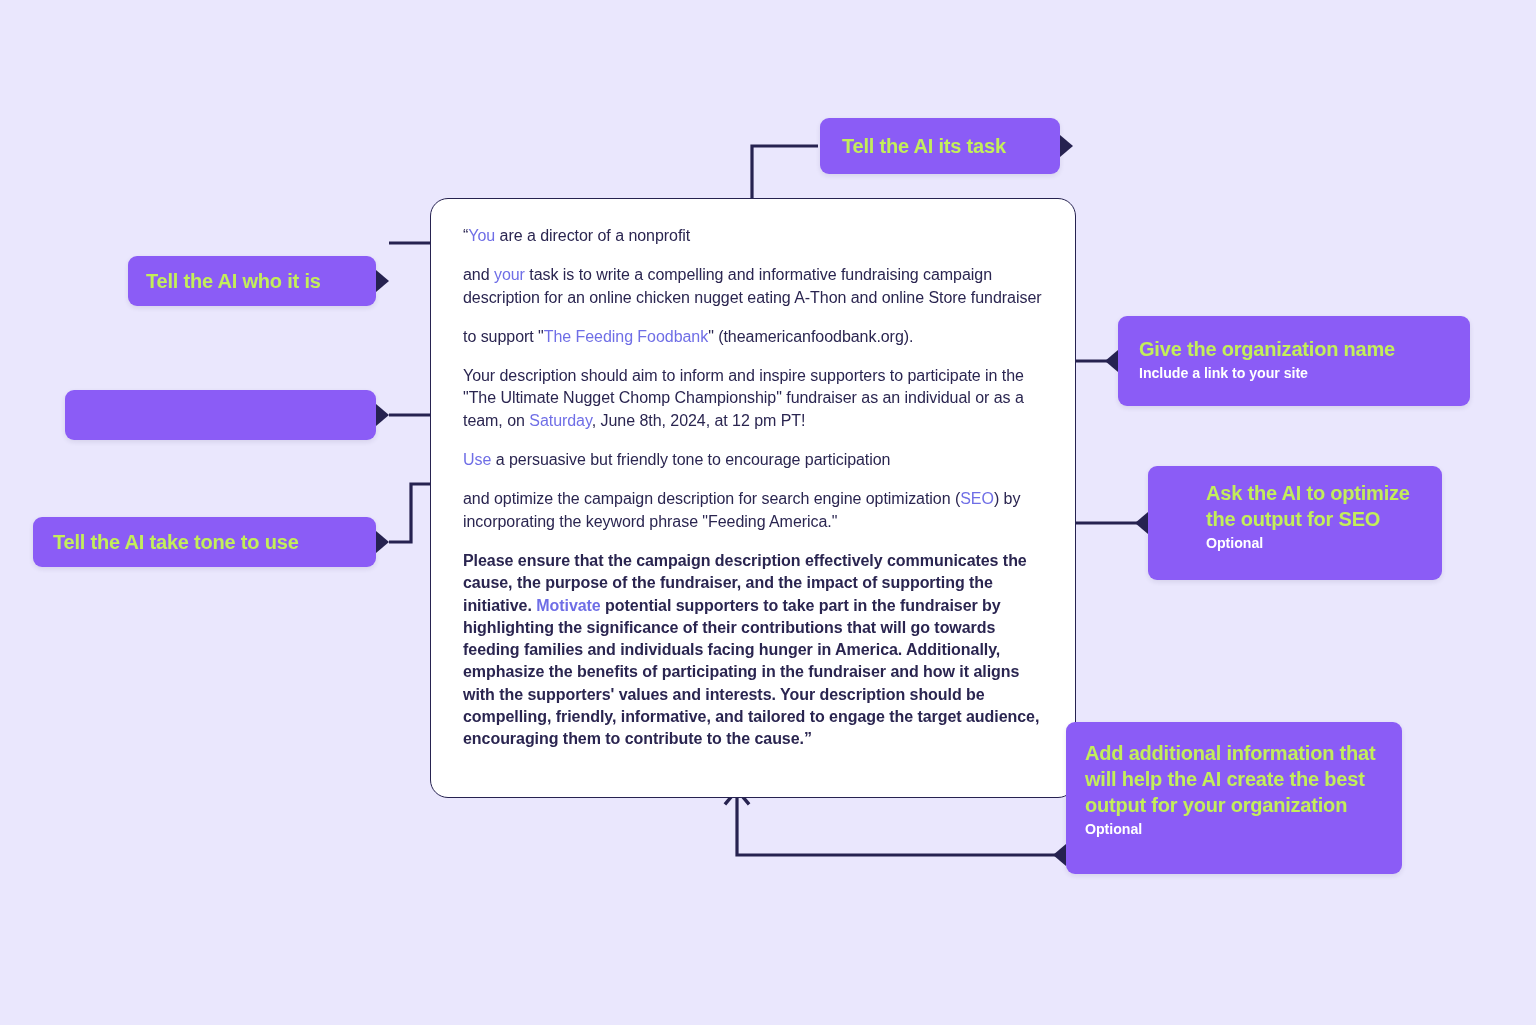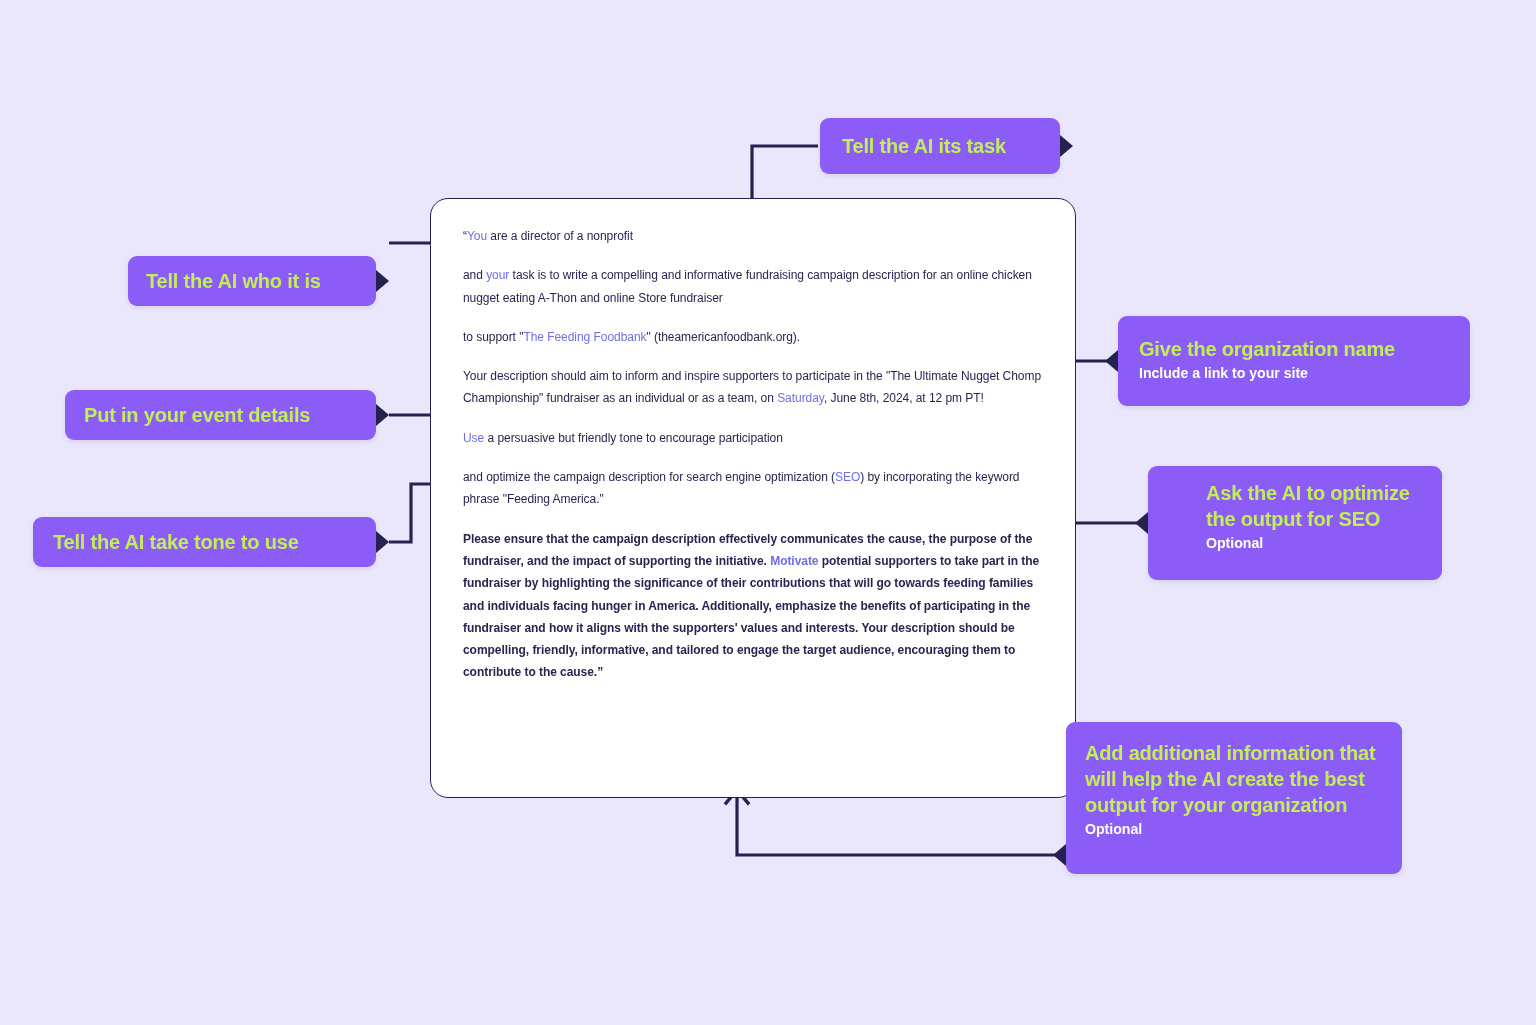--- a/index.html
+++ b/index.html
@@ -41,21 +41,21 @@
     border: 1.6px solid #262250;
     border-radius: 18px;
     box-sizing: border-box;
   }
   .prompt-body {
     position: absolute;
     left: 32px;
     top: 26px;
     width: 580px;
     color: #2a2550;
-    font-size: 12px;
+    font-size: 16px;
     line-height: 22.3px;
     letter-spacing: -0.05px;
   }
   .prompt-body p {
     margin: 0 0 17px 0;
   }
   .prompt-body p:last-child {
     margin-bottom: 16px;
     font-weight: bold;
   }
@@ -182,23 +182,20 @@
 
   <div class="callout" id="co-who">
     <div class="notch right" style="top:14px"></div>
     <div class="inner">
       <div class="title">Tell the AI who it is</div>
     </div>
   </div>
 
   <div class="callout" id="co-event">
     <div class="notch right" style="top:14px"></div>
-    <div class="inner">
-      <div class="title">Put in your event details</div>
-    </div>
   </div>
 
   <div class="callout" id="co-tone">
     <div class="notch right" style="top:14px"></div>
     <div class="inner">
       <div class="title">Tell the AI take tone to use</div>
     </div>
   </div>
 
   <div class="callout" id="co-org">

